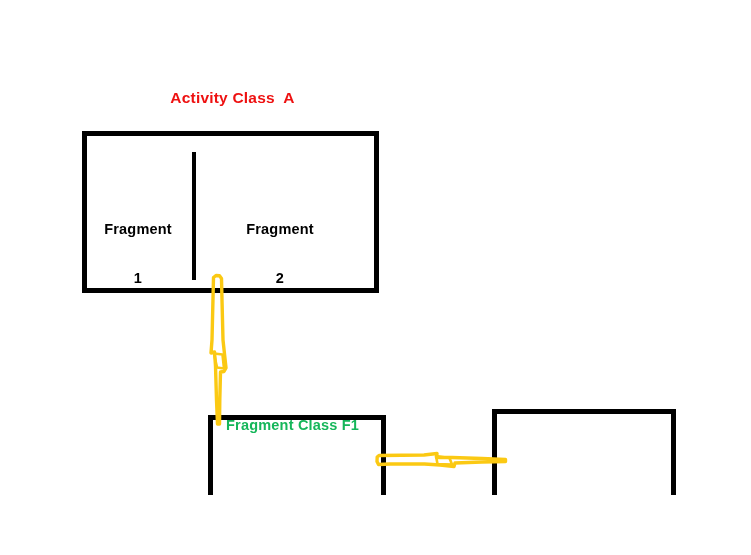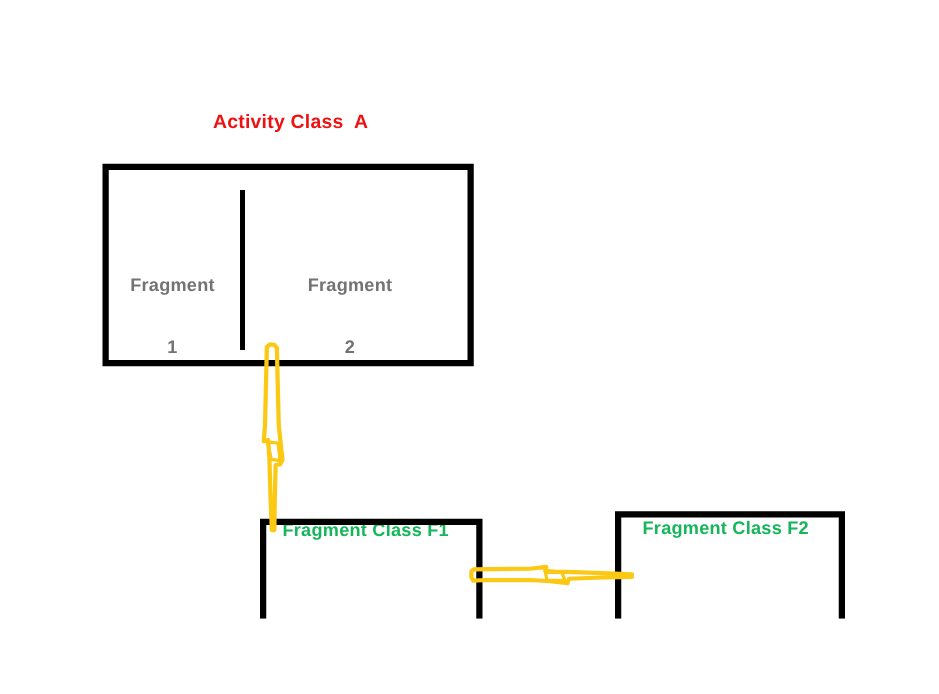--- a/index.html
+++ b/index.html
@@ -30,21 +30,21 @@
     font-weight: bold;
     white-space: pre;
     line-height: 1.12;
     letter-spacing: 0.2px;
   }
   .label-title {
     color: #ee1111;
     font-size: 15.5px;
   }
   .label-frag {
-    color: #737373;
+    color: #000000;
     font-size: 14.5px;
     text-align: center;
   }
   .label-class {
     color: #15b65a;
     font-size: 14.5px;
     white-space: nowrap;
     margin-top: 32px;
   }
   .divider {
@@ -82,21 +82,20 @@
 
   <div class="label label-frag" style="left:230px; top:189px; width:100px;">
     <div>Fragment</div>
     <div>2</div>
   </div>
 
   <div class="label label-class" style="left:226px; top:385px;">Fragment Class F1</div>
 
   <div class="box" style="left:208px; top:415px; width:178px; height:109px; border-width:5px;"></div>
 
-  <div class="label label-class" style="left:514px; top:383px;">Fragment Class F2</div>
 
   <div class="box" style="left:492px; top:409px; width:184px; height:115px; border-width:5px;"></div>
 
   <svg class="arrow-layer" viewBox="0 0 751 555">
 
     <g>
       <path d="M213.5,277.5
                L212.0,340.0
                L211.0,353.0
                L214.5,352.0

